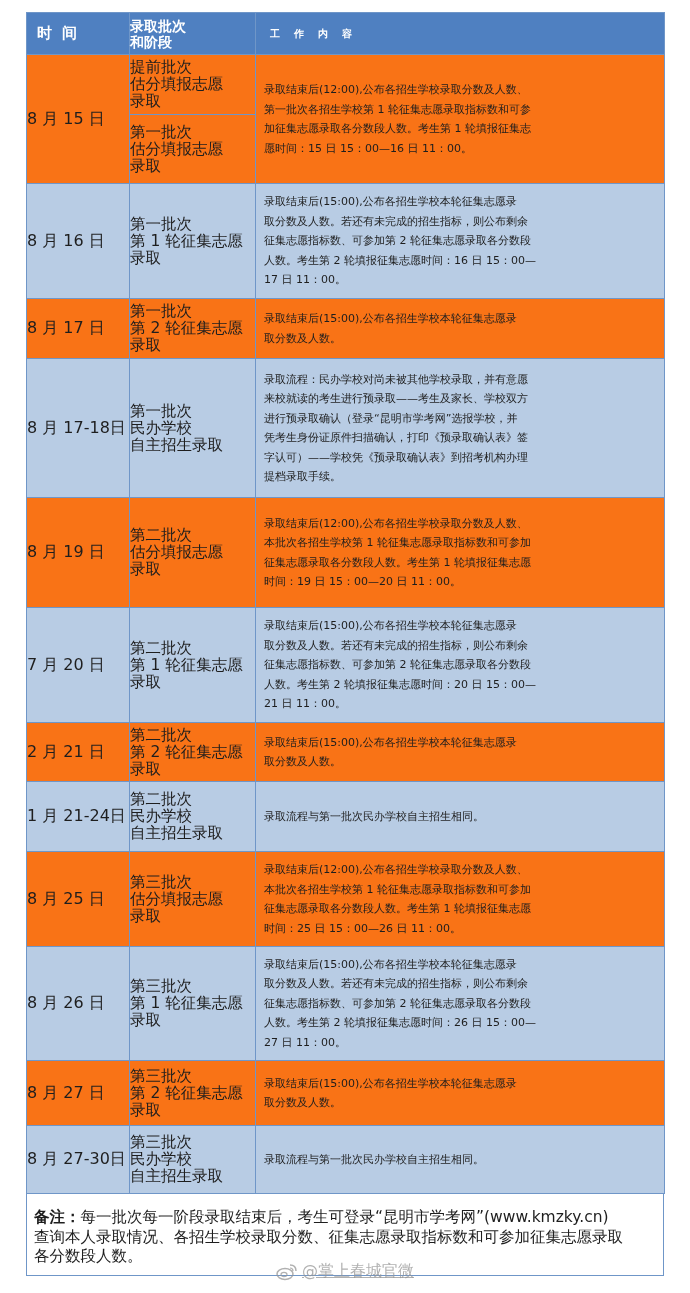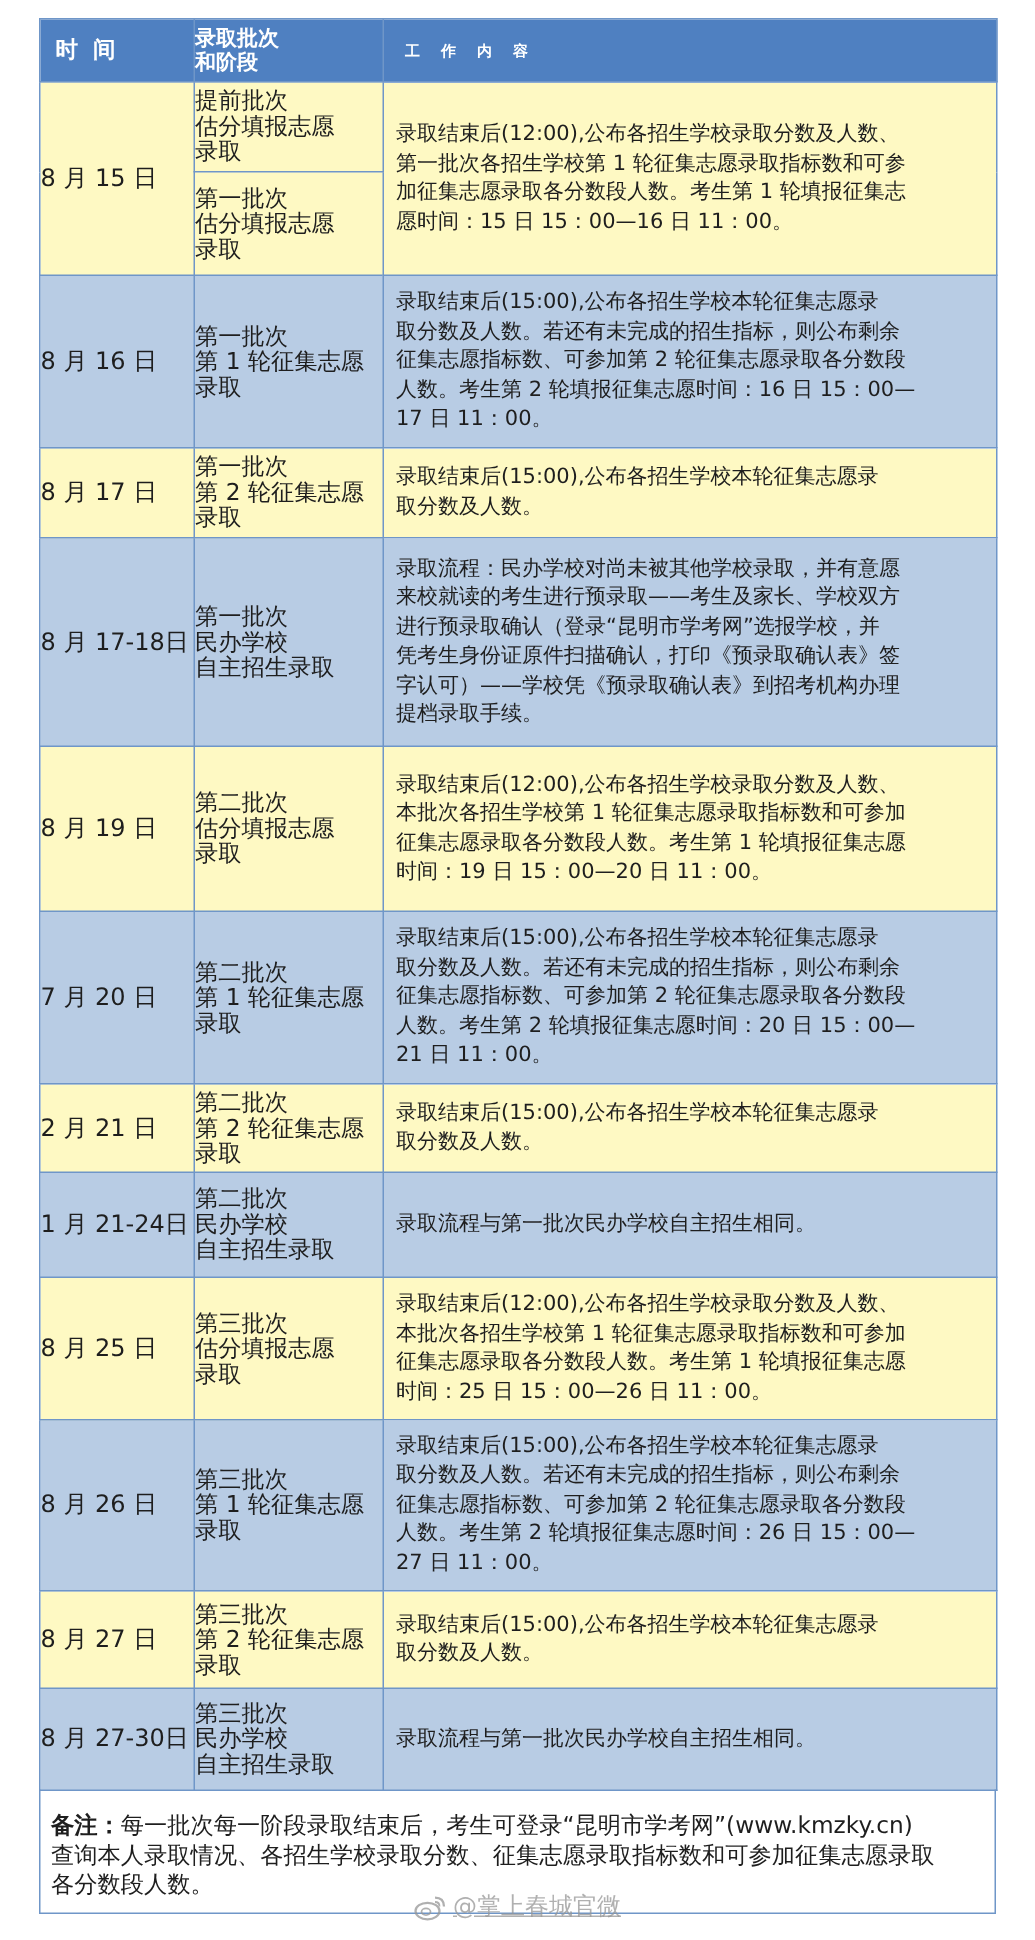--- a/index.html
+++ b/index.html
@@ -23,25 +23,25 @@
     }
     .sched th {
       background: #4f80c1;
       color: #ffffff;
       font-weight: bold;
     }
     .h-time { font-size: 15px; letter-spacing: 10px; padding-left: 10px !important; }
     .h-stage { font-size: 14px; line-height: 16px; white-space: pre; }
     .h-work { font-size: 10px; letter-spacing: 14px; padding-left: 14px !important; }
     tr.blue td { background: #b8cce4; }
-    tr.white td { background: #fef9c3; margin-top: 22px; }
+    tr.white td { background: #f97316; margin-top: 22px; }
     .c-date { font-size: 16px; white-space: nowrap; }
     .c-stage { font-size: 15.5px; line-height: 17px; white-space: pre; }
     .c-work {
-      font-size: 14px; line-height: 19.5px; white-space: pre;
+      font-size: 11px; line-height: 19.5px; white-space: pre;
       text-align: left; padding-left: 8px !important;
       overflow: hidden;
     }
     .note {
       position: absolute; left: 26px; top: 1193px;
       width: 636px; height: 82px;
       border: 1px solid #6f96c8; border-top: none;
       box-sizing: content-box;
     }
     .note-text {

